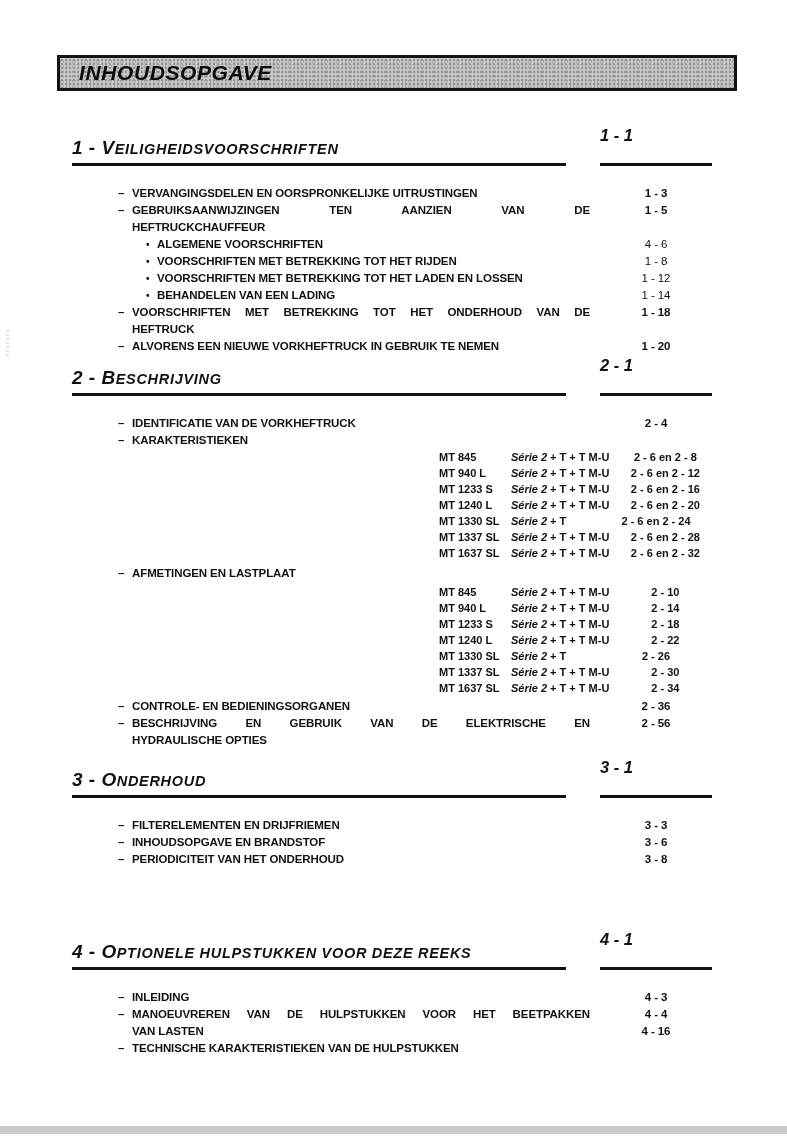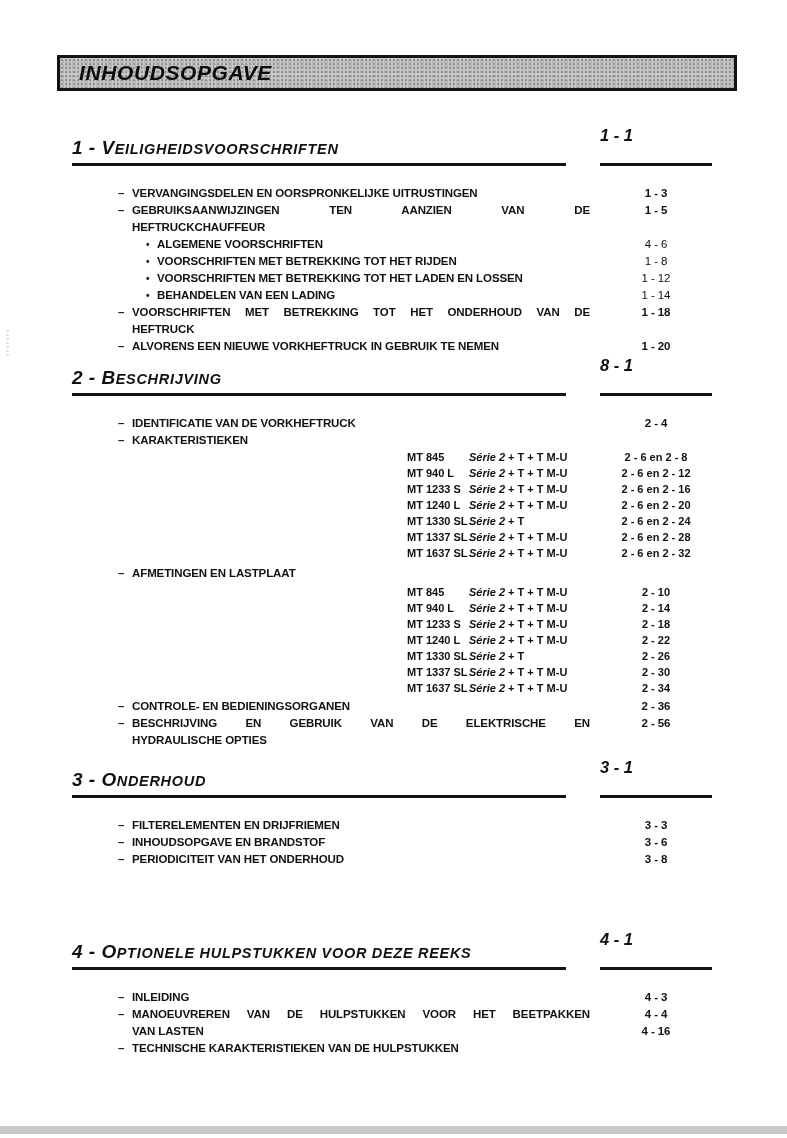--- a/index.html
+++ b/index.html
@@ -50,21 +50,21 @@
   .item.bullet .marker { margin-left:28px; width:11px; font-size:10px; }
   .item-text { flex:1; padding-right:10px; }
   .l1, .l2 { display:block; }
   .l1.justify { text-align:justify; text-align-last:justify; }
   .pages { flex:none; width:112px; text-align:center; }
   .pages span { display:block; }
   .item.bullet .pages { font-weight:400; }
   
   .models { margin-left:335px; }
   .model-row { display:flex; font-size:11px; font-weight:700; line-height:16px; white-space:nowrap; }
-  .model-name { flex:none; width:62px; }
+  .model-name { flex:none; width:72px;margin-left:32px; }
   .model-serie { flex:1; }
   .model-serie .serie { font-style:italic; font-weight:700; }
   .model-serie .suffix { font-style:normal; font-weight:700; margin-left:3px; }
   .model-page { flex:none; width:112px; text-align:center; }
   .mt4 { margin-top:4px; } .mt2 { margin-top:2px; }
   
   .scan-noise {
     position:absolute; left:6px; top:330px; width:3px; height:28px;
     background:repeating-linear-gradient(#e3e3e3 0 2px, transparent 2px 4px);
   }
@@ -162,21 +162,21 @@
             <span>1 - 20</span>
           </span>
       </div>
     </div>
   </section>
 
   <section class="section s2">
     <div class="h-row">
       <div class="h-title"><span class="h-lead">2 - B</span><span class="h-rest">ESCHRIJVING</span></div>
       <div class="h-gap"></div>
-      <div class="h-page">8 - 1</div>
+      <div class="h-page">2 - 1</div>
     </div>
     <div class="items">
       <div class="item">
         <span class="marker">–</span>
         <span class="item-text">
             <span class="l1">IDENTIFICATIE VAN DE VORKHEFTRUCK</span>
           </span>
         <span class="pages">
             <span>2 - 4</span>
           </span>

